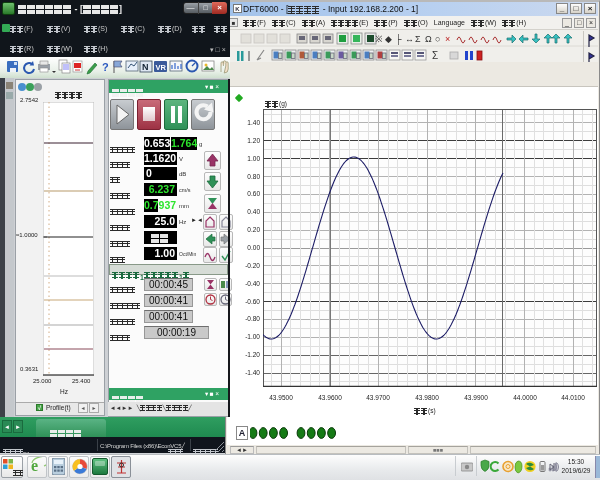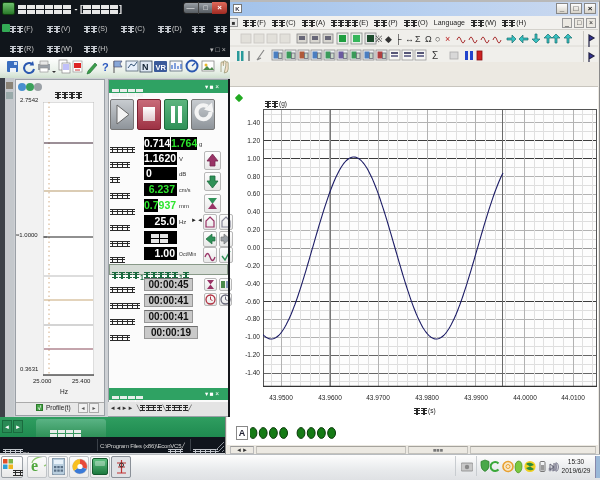--- a/index.html
+++ b/index.html
@@ -5,26 +5,27 @@
 #S{position:relative;width:600px;height:480px;background:#cfd2d6}
 .a{position:absolute}
 i.c{display:inline-block;vertical-align:middle;
  background:linear-gradient(90deg,transparent 40%,var(--g) 40% 60%,transparent 60%),
  repeating-linear-gradient(180deg,var(--g) 0 1px,transparent 1px 2.4px);}
 i.cb{background:linear-gradient(180deg,var(--g) 0 42%,transparent 42% 56%,var(--g) 56% 100%);opacity:0.95}
 .ck{--g:#2a2a2a}.cw{--g:#f2f2f2}.cg{--g:#1c6b40}.cd{--g:#c2c6cc}
 .lcd{background:#000;color:#fff;font-weight:bold;text-align:right;padding-right:2px;font-size:10.5px;line-height:13px}
 .lcdg{color:#2ce52c}
 .btn{background:linear-gradient(#fdfdfd,#e8e8e8);border:1px solid #b8b8b8;border-radius:2px}
-.tmr{background:#c9c9c9;border:1px solid #979797;border-top-color:#6e6e6e;color:#111;font-weight:bold;font-size:10px;line-height:12px;text-align:center}
+.tmr{background:#c9c9c9;border:1px solid #979797;border-top-color:#6e6e6e;color:#111;font-weight:normal;font-size:10px;line-height:12px;text-align:center}
 </style></head><body>
 <div id="S">
 <div class="a" style="left:225px;top:0;width:375px;height:455px;background:#ece9e2;border:1px solid #8a8a8a;border-top:2px solid #b9b9b9"></div>
 <div class="a" style="left:227px;top:2px;width:371px;height:14px;background:linear-gradient(90deg,#a2c2ea,#b8d0f0 55%,#cbd9ef)"></div>
 <div class="a" style="left:233px;top:4px;width:9px;height:9px;background:#fff;border:1px solid #777;font-size:6px;line-height:8px;text-align:center;color:#334"><b>K</b></div>
+<div class="a" style="left:243px;top:4px;font-size:8.5px;color:#111;white-space:nowrap">DFT6000 - [<i class="c ck" style="width:7px;height:8px;margin-right:1px"></i><i class="c ck" style="width:7px;height:8px;margin-right:1px"></i><i class="c ck" style="width:7px;height:8px;margin-right:1px"></i><i class="c ck" style="width:7px;height:8px;margin-right:1px"></i> - Input 192.168.2.200 - 1]</div>
 <div class="a" style="left:556px;top:3px;width:12px;height:11px;background:linear-gradient(#fdfdfd,#d6d2c8);border:1px solid #888;font-size:8px;line-height:9px;text-align:center;color:#222;font-weight:bold">_</div>
 <div class="a" style="left:570px;top:3px;width:12px;height:11px;background:linear-gradient(#fdfdfd,#d6d2c8);border:1px solid #888;font-size:8px;line-height:9px;text-align:center;color:#222;font-weight:bold">□</div>
 <div class="a" style="left:584px;top:3px;width:12px;height:11px;background:linear-gradient(#fdfdfd,#d6d2c8);border:1px solid #888;font-size:8px;line-height:9px;text-align:center;color:#222;font-weight:bold">×</div>
 <div class="a" style="left:227px;top:16px;width:371px;height:14px;background:#f2f1ee;border-bottom:1px solid #d4d2cc"></div>
 <div class="a" style="left:229px;top:18px;width:9px;height:9px;background:#e8e8e8;border:1px solid #999;font-size:6px;line-height:8px;text-align:center;color:#333">■</div>
 <div class="a" style="left:243px;top:19px;font-size:7px;color:#222;white-space:nowrap"><span style="margin-right:6px;white-space:nowrap"><i class="c ck" style="width:6px;height:7px;margin-right:1px"></i><i class="c ck" style="width:6px;height:7px;margin-right:1px"></i>(F)</span><span style="margin-right:6px;white-space:nowrap"><i class="c ck" style="width:6px;height:7px;margin-right:1px"></i><i class="c ck" style="width:6px;height:7px;margin-right:1px"></i>(C)</span><span style="margin-right:6px;white-space:nowrap"><i class="c ck" style="width:6px;height:7px;margin-right:1px"></i><i class="c ck" style="width:6px;height:7px;margin-right:1px"></i>(A)</span><span style="margin-right:6px;white-space:nowrap"><i class="c ck" style="width:6px;height:7px;margin-right:1px"></i><i class="c ck" style="width:6px;height:7px;margin-right:1px"></i><i class="c ck" style="width:6px;height:7px;margin-right:1px"></i><i class="c ck" style="width:6px;height:7px;margin-right:1px"></i>(E)</span><span style="margin-right:6px;white-space:nowrap"><i class="c ck" style="width:6px;height:7px;margin-right:1px"></i><i class="c ck" style="width:6px;height:7px;margin-right:1px"></i>(P)</span><span style="margin-right:6px;white-space:nowrap"><i class="c ck" style="width:6px;height:7px;margin-right:1px"></i><i class="c ck" style="width:6px;height:7px;margin-right:1px"></i>(O)</span><span style="margin-right:6px;white-space:nowrap">Language</span><span style="margin-right:6px;white-space:nowrap"><i class="c ck" style="width:6px;height:7px;margin-right:1px"></i><i class="c ck" style="width:6px;height:7px;margin-right:1px"></i>(W)</span><span style="margin-right:6px;white-space:nowrap"><i class="c ck" style="width:6px;height:7px;margin-right:1px"></i><i class="c ck" style="width:6px;height:7px;margin-right:1px"></i>(H)</span></div>
 <div class="a" style="left:562px;top:18px;width:10px;height:10px;background:#ece9e2;border:1px solid #999;font-size:7px;line-height:8px;text-align:center;color:#222">_</div>
 <div class="a" style="left:574px;top:18px;width:10px;height:10px;background:#ece9e2;border:1px solid #999;font-size:7px;line-height:8px;text-align:center;color:#222">□</div>
 <div class="a" style="left:586px;top:18px;width:10px;height:10px;background:#ece9e2;border:1px solid #999;font-size:7px;line-height:8px;text-align:center;color:#222">×</div>
 <svg class="a" style="left:227px;top:30px" width="371" height="32" xmlns="http://www.w3.org/2000/svg">
@@ -380,21 +381,21 @@
 <div class="a" style="left:143px;top:107px;width:12px;height:14px;background:linear-gradient(#ffffff,#e0c8cc)"></div>
 <div class="a" style="left:164px;top:99px;width:24px;height:31px;background:linear-gradient(#5cb57e,#2f9158);border:1px solid #1d6b3c;border-radius:2px"></div>
 <div class="a" style="left:171px;top:106px;width:4px;height:17px;background:#fff"></div>
 <div class="a" style="left:178px;top:106px;width:4px;height:17px;background:#fff"></div>
 <div class="a" style="left:191px;top:99px;width:24px;height:31px;background:linear-gradient(#c8ccd0,#8e949a);border:1px solid #777;border-radius:2px"></div>
 <svg class="a" style="left:191px;top:99px" width="24" height="31" xmlns="http://www.w3.org/2000/svg">
       <path d="M16.5 7.5 a7 7 0 1 0 3 5.5" stroke="#f4f4f4" stroke-width="4" fill="none"></path>
       <path d="M13 10.5 l9.5 3 -1.5 -10 z" fill="#f4f4f4"></path>
     </svg>
 <div class="a" style="left:110px;top:140px"><i class="c ck" style="width:5px;height:6px;margin-right:0px"></i><i class="c ck" style="width:5px;height:6px;margin-right:0px"></i><i class="c ck" style="width:5px;height:6px;margin-right:0px"></i><i class="c ck" style="width:5px;height:6px;margin-right:0px"></i><i class="c ck" style="width:5px;height:6px;margin-right:0px"></i></div>
-<div class="a lcd" style="left:144px;top:137px;width:26px;height:13px">0.714</div>
+<div class="a lcd" style="left:144px;top:137px;width:26px;height:13px">0.653</div>
 <div class="a lcd lcdg" style="left:171px;top:137px;width:26px;height:13px">1.764</div>
 <div class="a" style="left:199px;top:141px;font-size:6px;color:#333">g</div>
 <div class="a" style="left:110px;top:155px"><i class="c ck" style="width:5px;height:6px;margin-right:0px"></i><i class="c ck" style="width:5px;height:6px;margin-right:0px"></i><i class="c ck" style="width:5px;height:6px;margin-right:0px"></i><i class="c ck" style="width:5px;height:6px;margin-right:0px"></i></div>
 <div class="a lcd" style="left:144px;top:152px;width:33px;height:13px">1.1620</div>
 <div class="a" style="left:179px;top:156px;font-size:6px;color:#333">V</div>
 <div class="a" style="left:110px;top:170px"><i class="c ck" style="width:5px;height:6px;margin-right:0px"></i><i class="c ck" style="width:5px;height:6px;margin-right:0px"></i></div>
 <div class="a lcd" style="left:144px;top:167px;width:33px;height:13px">
       <span style="float:left;margin-left:2px">0</span>
     </div>
 <div class="a" style="left:179px;top:171px;font-size:6px;color:#333">dB</div>
@@ -452,21 +453,21 @@
     </svg>
 <div class="a" style="left:109px;top:264px;width:119px;height:11px;background:#d6dcd6;border:1px solid #889988"></div>
 <div class="a" style="left:112px;top:266px;white-space:nowrap"><i class="c cg" style="width:6px;height:7px;margin-right:1px"></i><i class="c cg" style="width:6px;height:7px;margin-right:1px"></i><i class="c cg" style="width:6px;height:7px;margin-right:1px"></i><i class="c cg" style="width:6px;height:7px;margin-right:1px"></i><span style="font-size:7px;color:#1c6b40;font-weight:bold">1</span><i class="c cg" style="width:6px;height:7px;margin-right:1px"></i><i class="c cg" style="width:6px;height:7px;margin-right:1px"></i><i class="c cg" style="width:6px;height:7px;margin-right:1px"></i><i class="c cg" style="width:6px;height:7px;margin-right:1px"></i><i class="c cg" style="width:6px;height:7px;margin-right:1px"></i><span style="font-size:7px;color:#1c6b40;font-weight:bold">1</span><i class="c cg" style="width:6px;height:7px;margin-right:1px"></i></div>
 <div class="a" style="left:110px;top:280px"><i class="c ck" style="width:5px;height:6px;margin-right:0px"></i><i class="c ck" style="width:5px;height:6px;margin-right:0px"></i><i class="c ck" style="width:5px;height:6px;margin-right:0px"></i><i class="c ck" style="width:5px;height:6px;margin-right:0px"></i><i class="c ck" style="width:5px;height:6px;margin-right:0px"></i></div>
 <div class="a tmr" style="left:144px;top:278px;width:49px;height:13px">00:00:45</div>
 <div class="a" style="left:110px;top:296px"><i class="c ck" style="width:5px;height:6px;margin-right:0px"></i><i class="c ck" style="width:5px;height:6px;margin-right:0px"></i><i class="c ck" style="width:5px;height:6px;margin-right:0px"></i><i class="c ck" style="width:5px;height:6px;margin-right:0px"></i><i class="c ck" style="width:5px;height:6px;margin-right:0px"></i><i class="c ck" style="width:5px;height:6px;margin-right:0px"></i></div>
 <div class="a tmr" style="left:144px;top:294px;width:49px;height:13px">00:00:41</div>
 <div class="a" style="left:110px;top:312px"><i class="c ck" style="width:5px;height:6px;margin-right:0px"></i><i class="c ck" style="width:5px;height:6px;margin-right:0px"></i><i class="c ck" style="width:5px;height:6px;margin-right:0px"></i><i class="c ck" style="width:5px;height:6px;margin-right:0px"></i><i class="c ck" style="width:5px;height:6px;margin-right:0px"></i></div>
 <div class="a tmr" style="left:144px;top:310px;width:49px;height:13px">00:00:41</div>
 <div class="a" style="left:110px;top:328px"><i class="c ck" style="width:5px;height:6px;margin-right:0px"></i><i class="c ck" style="width:5px;height:6px;margin-right:0px"></i><i class="c ck" style="width:5px;height:6px;margin-right:0px"></i><i class="c ck" style="width:5px;height:6px;margin-right:0px"></i></div>
-<div class="a tmr" style="left:144px;top:326px;width:54px;height:13px">00:00:19</div>
+<div class="a tmr" style="left:144px;top:326px;width:65px;height:13px">00:00:19</div>
 <div class="a btn" style="left:204px;top:278px;width:13px;height:13px"></div>
 <svg class="a" style="left:204px;top:278px" width="13" height="13" xmlns="http://www.w3.org/2000/svg">
       <path d="M3 2 h7 l-3.5 4.5 z M3 11 h7 l-3.5 -4.5 z" fill="#993366"></path>
     </svg>
 <div class="a btn" style="left:219px;top:278px;width:13px;height:13px"></div>
 <svg class="a" style="left:219px;top:278px" width="13" height="13" xmlns="http://www.w3.org/2000/svg">
       <rect x="2" y="3" width="4" height="7" fill="#4a8a4a"></rect>
       <rect x="7" y="3" width="4" height="7" fill="#89b"></rect>
     </svg>
 <div class="a btn" style="left:204px;top:293px;width:13px;height:13px"></div>

